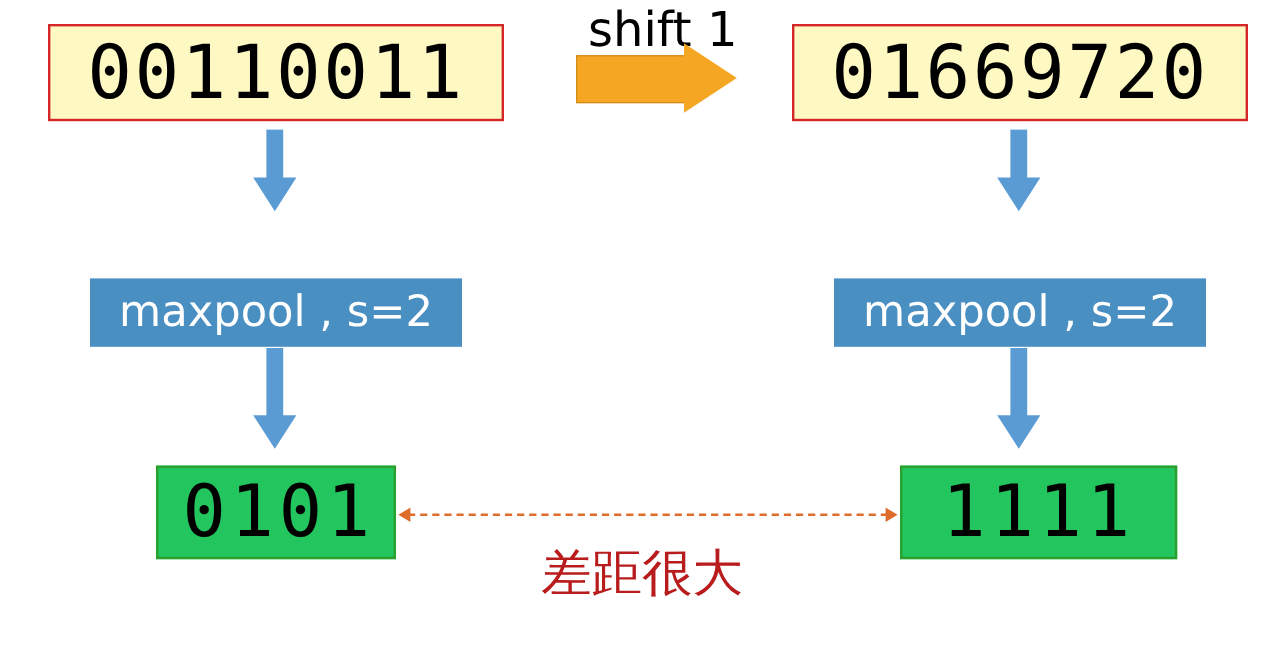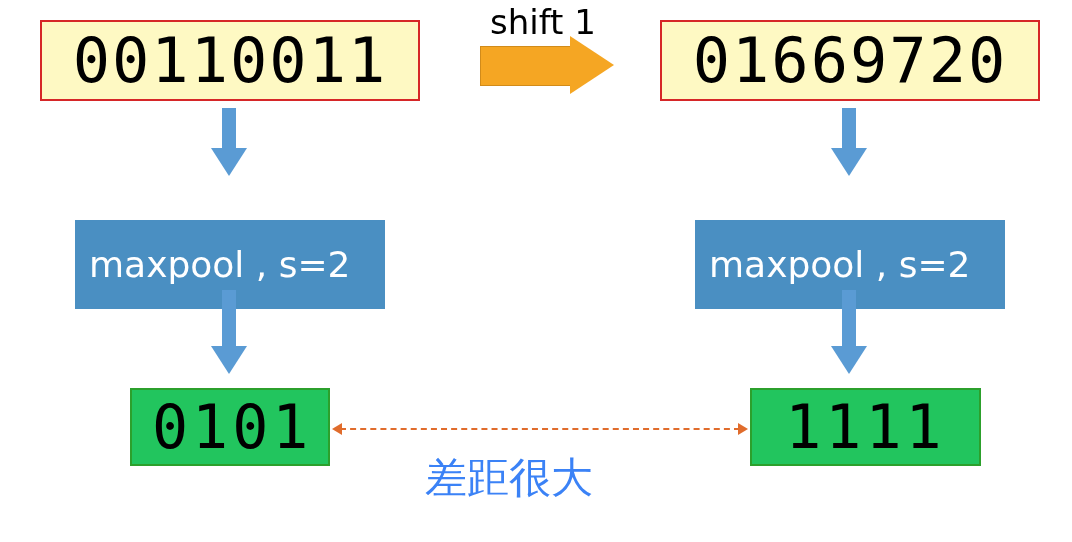--- a/index.html
+++ b/index.html
@@ -29,21 +29,23 @@
     top: 20px;
     left: 660px;
     width: 380px;
   }
   .op-box {
     position: absolute;
     background: #4a8fc2;
     color: #ffffff;
     font-family: "DejaVu Sans", Arial, sans-serif;
     font-size: 36px;
-    padding: 24px 14px;
+    padding: 8px 14px;
+    text-align: center;
+    margin-top: 12px;
   }
   #op-left {
     top: 220px;
     left: 75px;
     width: 310px;
   }
   #op-right {
     top: 220px;
     left: 695px;
     width: 310px;
@@ -128,21 +130,21 @@
     height: 0;
     border-top: 29px solid transparent;
     border-bottom: 29px solid transparent;
     border-left: 44px solid #f5a623;
   }
   .shift-label {
     position: absolute;
     top: 2px;
     left: 490px;
     font-family: "DejaVu Sans", Arial, sans-serif;
-    font-size: 34px;
+    font-size: 40px;
     color: #000000;
   }
   
   .dashed-line {
     position: absolute;
     top: 428px;
     left: 340px;
     width: 400px;
     height: 0;
     border-top: 2px dashed #e06c2c;
@@ -165,24 +167,24 @@
     top: -7px;
     width: 0;
     height: 0;
     border-top: 6px solid transparent;
     border-bottom: 6px solid transparent;
     border-left: 10px solid #e06c2c;
   }
   .diff-label {
     position: absolute;
     top: 450px;
-    left: 425px;
+    left: 451px;
     font-family: Liberation Sans, sans-serif;
     font-size: 42px;
-    color: #3b82f6;
+    color: #b91c1c;
   }
 </style>
 </head>
 <body>
 
 <div id="input-left" class="input-box">00110011</div>
 <div id="input-right" class="input-box">01669720</div>
 
 <div class="shift-label">shift 1</div>
 <div class="big-arrow"></div>

